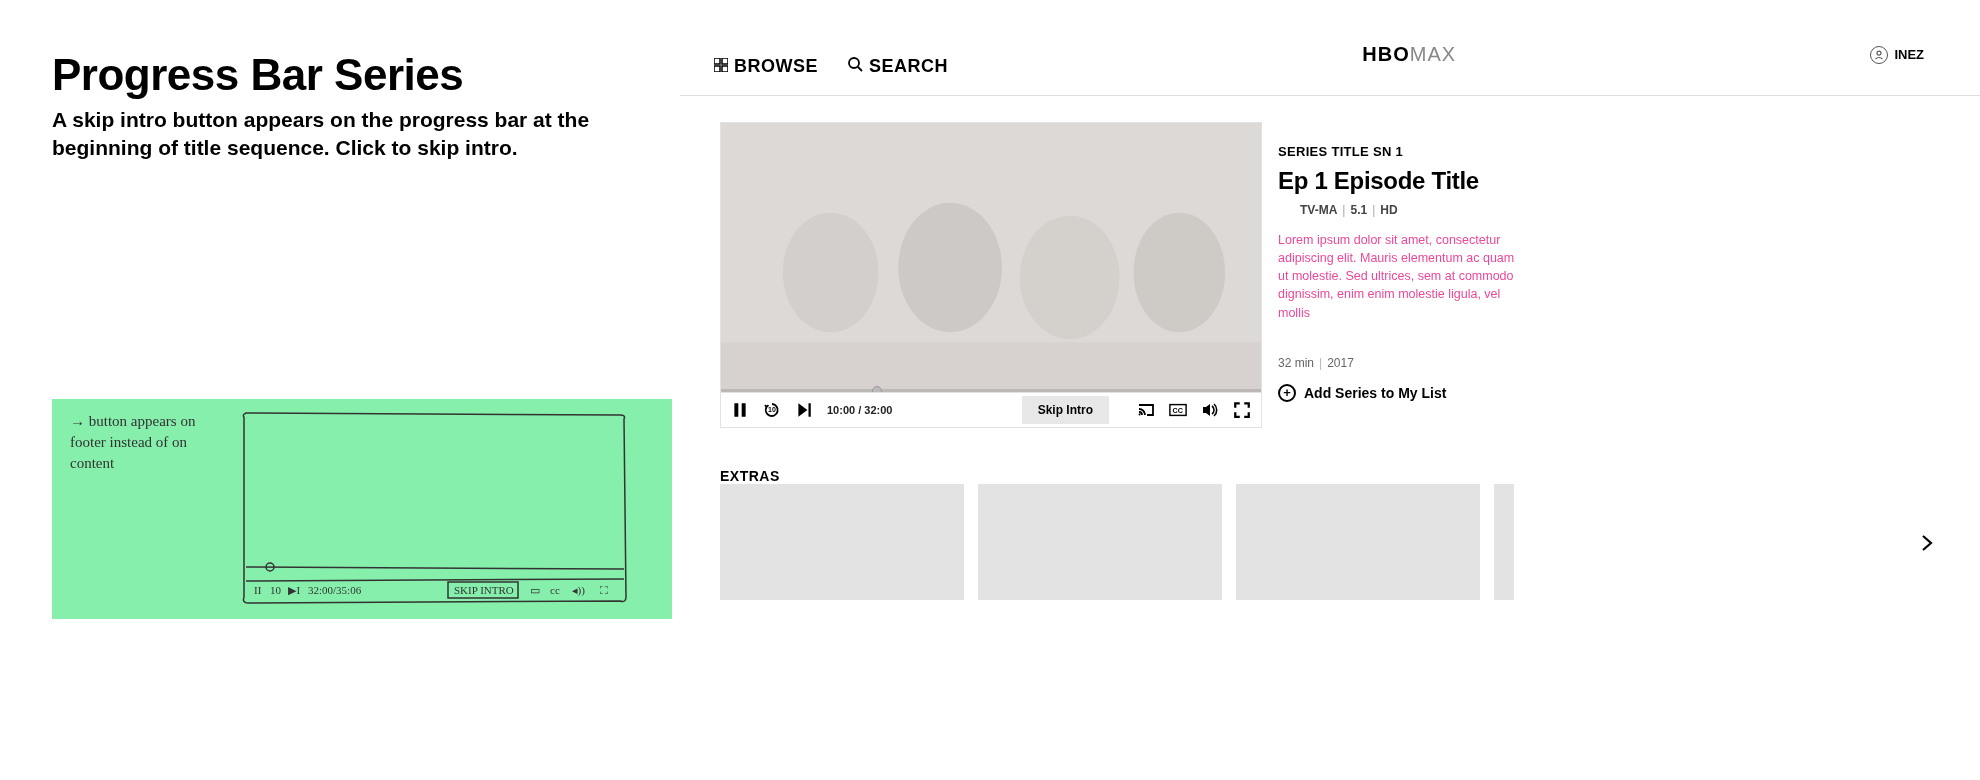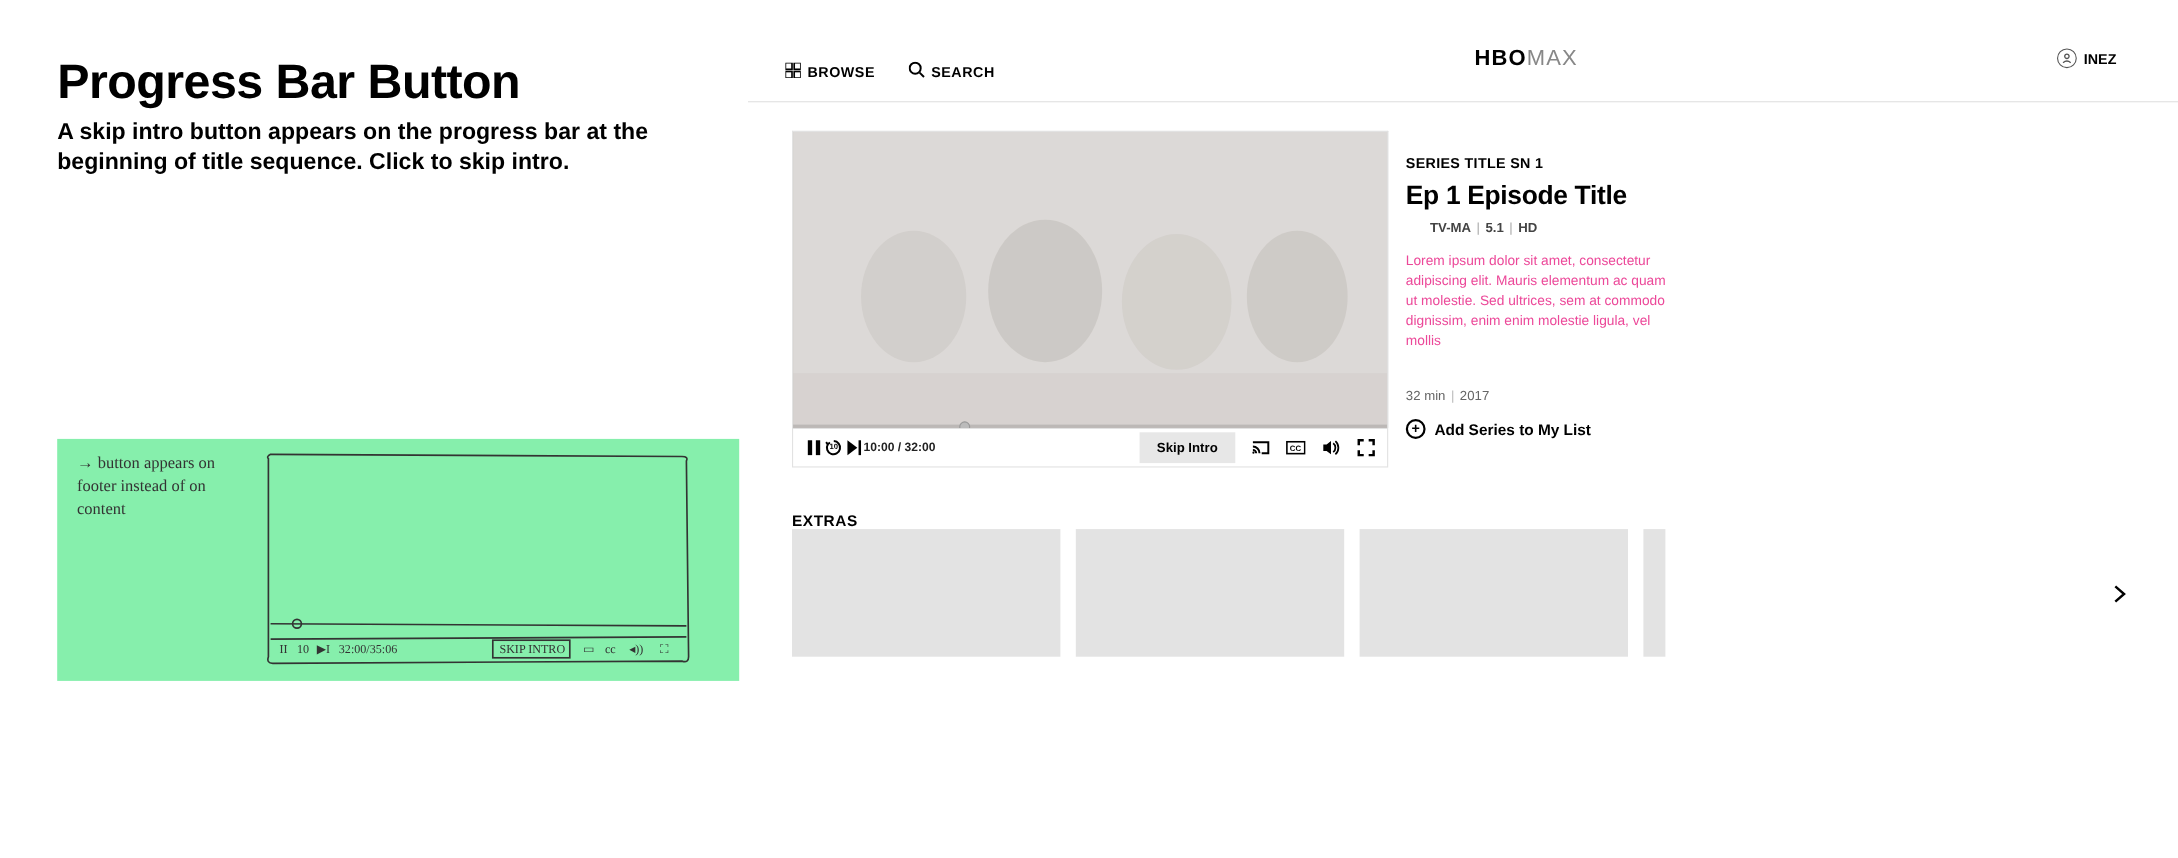--- a/index.html
+++ b/index.html
@@ -72,22 +72,22 @@
   }
   .topbar {
     display: flex;
     align-items: center;
     width: 100%;
     padding: 0 56px 18px 34px;
     border-bottom: 1px solid #e0e0e0;
   }
   .nav-left { display:flex; gap:30px; align-items:center; }
   .nav-item {
-    display:flex; align-items:center; gap:6px;
-    font-size:13px; font-weight:700; letter-spacing:0.5px;
+    display:flex; align-items:flex-start; gap:6px;
+    font-size:18px; font-weight:700; letter-spacing:0.5px;
     cursor:pointer;
     margin-top:24px;
   }
   .logo {
     flex:1; text-align:center;
     font-size:20px; font-weight:700; letter-spacing:1px;
   }
   .logo .max { font-weight:300; color:#888; }
   .nav-right { display:flex; align-items:center; gap:6px; font-size:13px; font-weight:700; cursor:pointer;text-align:center; }
   .avatar-icon {
@@ -115,21 +115,21 @@
     position:absolute; left:0; right:0; bottom:0; height:3px; background:rgba(0,0,0,0.12);
   }
   .progress-dot {
     position:absolute; bottom:-4px; left:28%;
     width:10px; height:10px; border-radius:50%;
     background:#bbb; border:1px solid #999;
   }
   .controls {
     display:flex; align-items:center;
     background:#fff; border:1px solid #e2e2e2;
-    height:36px; padding:0 10px; 
+    height:36px; padding:0 10px; gap:14px;
   }
   .ctrl-ico { width:18px; height:18px; display:flex; align-items:center; justify-content:center; cursor:pointer; }
   .ctrl-ico svg { width:100%; height:100%; }
   .time-text { font-size:11px; font-weight:600; color:#222; }
   .spacer { flex:1; }
   .skip-btn {
     background:#e7e7e7; border:none;
     font-size:12px; font-weight:700;
     padding:7px 16px; cursor:pointer;
   }
@@ -157,21 +157,21 @@
     width:26px; height:26px; cursor:pointer;
     display:flex; align-items:center; justify-content:center;
   }
 </style>
 </head>
 <body>
 
 <div class="page">
 
   <div class="left-col">
-    <h1 class="title">Progress Bar Button</h1>
+    <h1 class="title">Progress Bar Series</h1>
     <p class="subtitle">A skip intro button appears on the progress bar at the beginning of title sequence. Click to skip intro.</p>
 
     <div class="sketch-panel">
       <div class="sketch-note">→ button appears on footer instead of on content</div>
       <div class="sketch-box">
         <svg viewBox="0 0 390 200" width="390" height="200">
           <path class="sketch-line" d="M4 8 Q2 6 6 4 L380 6 Q386 6 384 10 L386 188 Q386 194 380 192 L8 194 Q2 194 4 188 Z"></path>
           <path class="sketch-line" d="M6 158 L384 160"></path>
           <path class="sketch-line" d="M6 172 L384 170"></path>
           <circle cx="30" cy="158" r="4" class="sketch-line"></circle>

